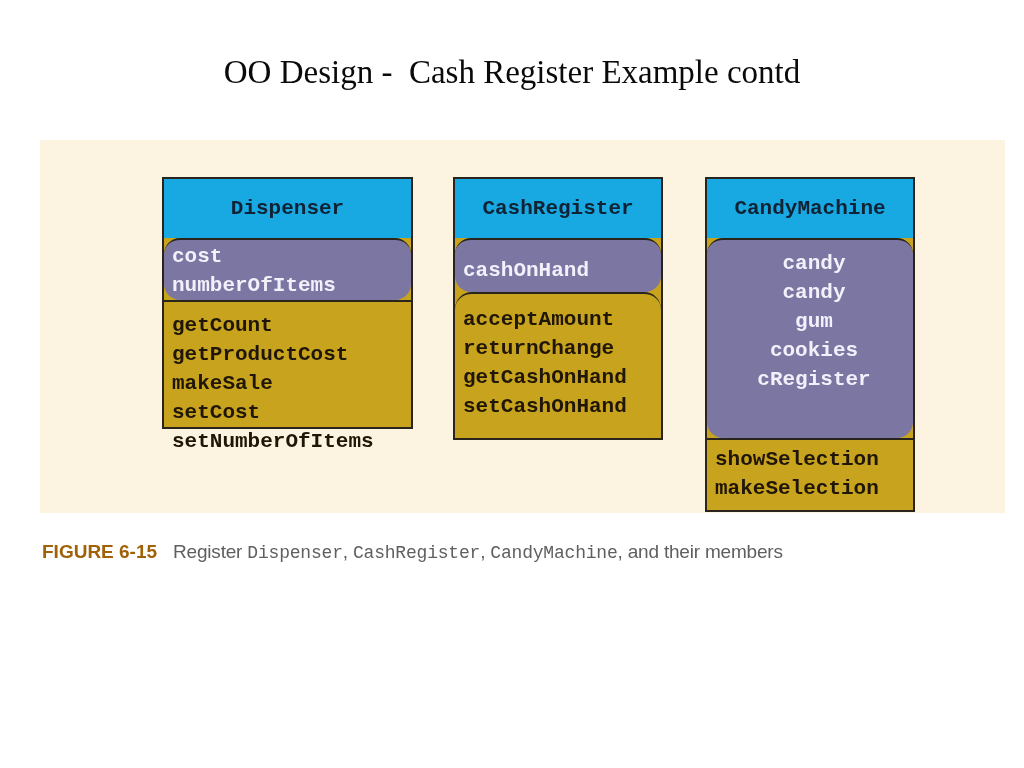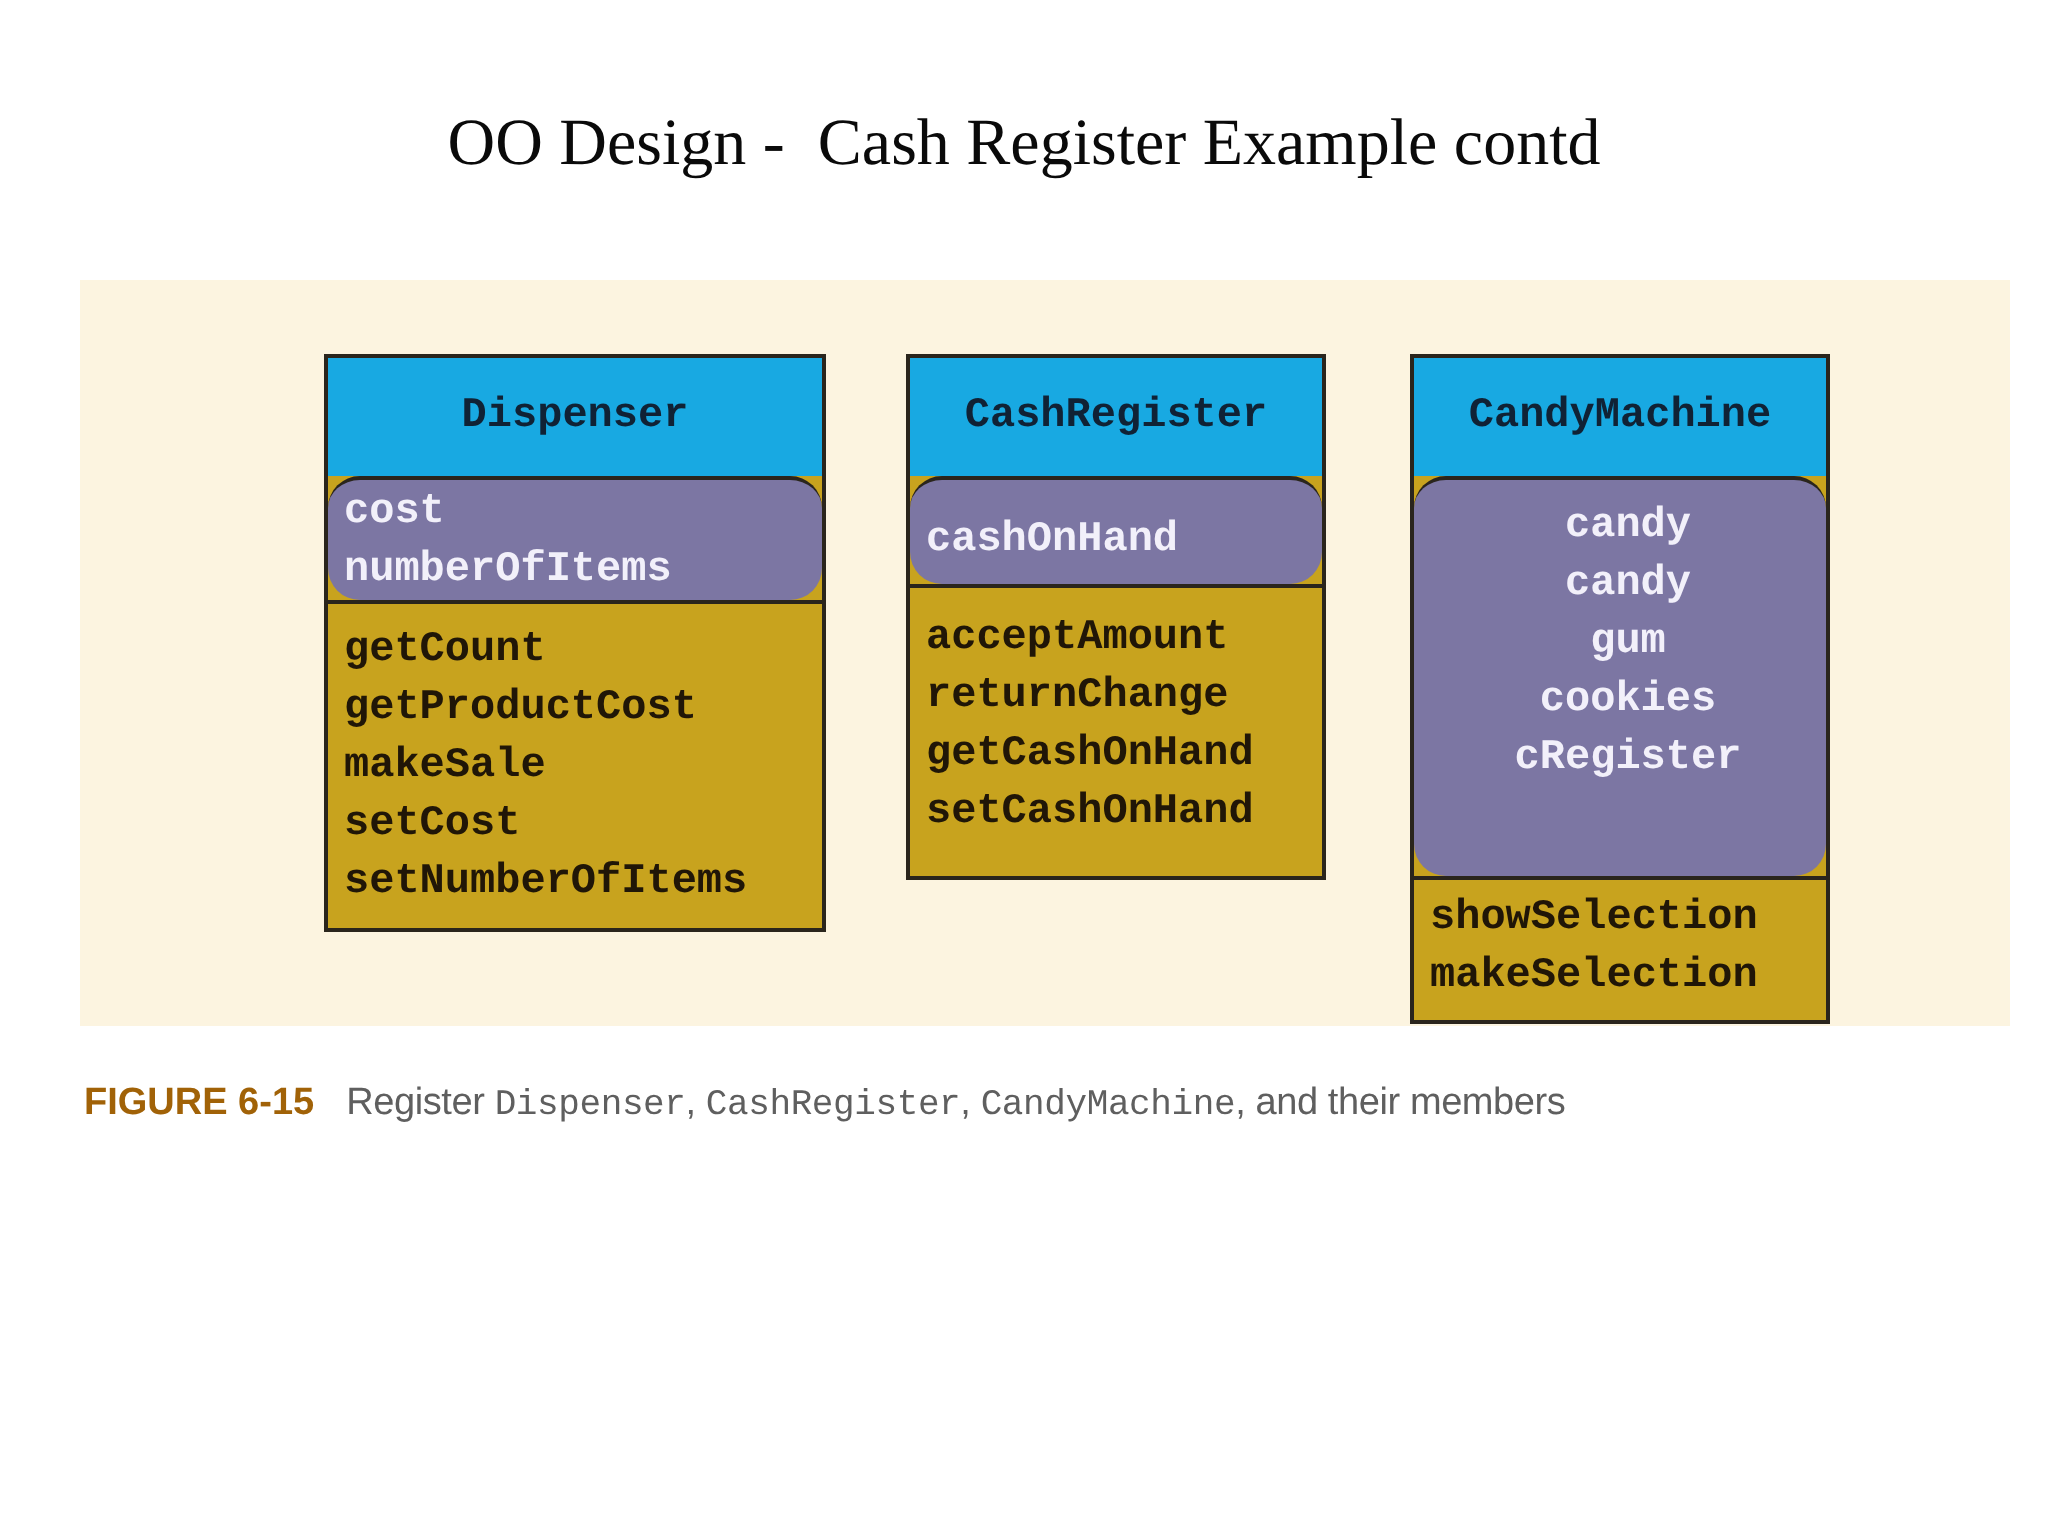--- a/index.html
+++ b/index.html
@@ -30,25 +30,25 @@
     padding-left:8px;box-sizing:border-box;font-weight:bold;border-radius:16px;
   }
   .box-methods{
     background:#c8a31e;color:#201607;border-top:2px solid #2a251c;
     padding-left:8px;box-sizing:border-box;font-weight:bold;
   }
   .mono-line{line-height:29px;white-space:pre;}
   
   .box-dispenser{left:122px;top:37px;width:247px;}
   .box-dispenser .box-attrs{height:62px;padding-top:2px;}
-  .box-dispenser .box-methods{height:164px;padding-top:9px;}
+  .box-dispenser .box-methods{height:127px;padding-top:9px;}
   
   .box-cashregister{left:413px;top:37px;width:206px;}
   .box-cashregister .box-attrs{height:54px;padding-top:16px;}
-  .box-cashregister .box-methods{height:146px;padding-top:11px;}
+  .box-cashregister .box-methods{height:146px;padding-top:11px;border-radius:17px;}
   
   .box-candymachine{left:665px;top:37px;width:206px;}
   .box-candymachine .box-attrs{height:200px;padding-top:9px;text-align:center;}
   .box-candymachine .box-methods{height:72px;padding-top:5px;}
   .figure-caption{
     position:absolute;left:42px;top:541px;width:960px;
     font-size:19px;color:#5f5f5f;letter-spacing:-0.2px;white-space:pre;
   }
   .caption-label{
     font-weight:bold;color:#a16207;margin-right:16px;letter-spacing:0;

